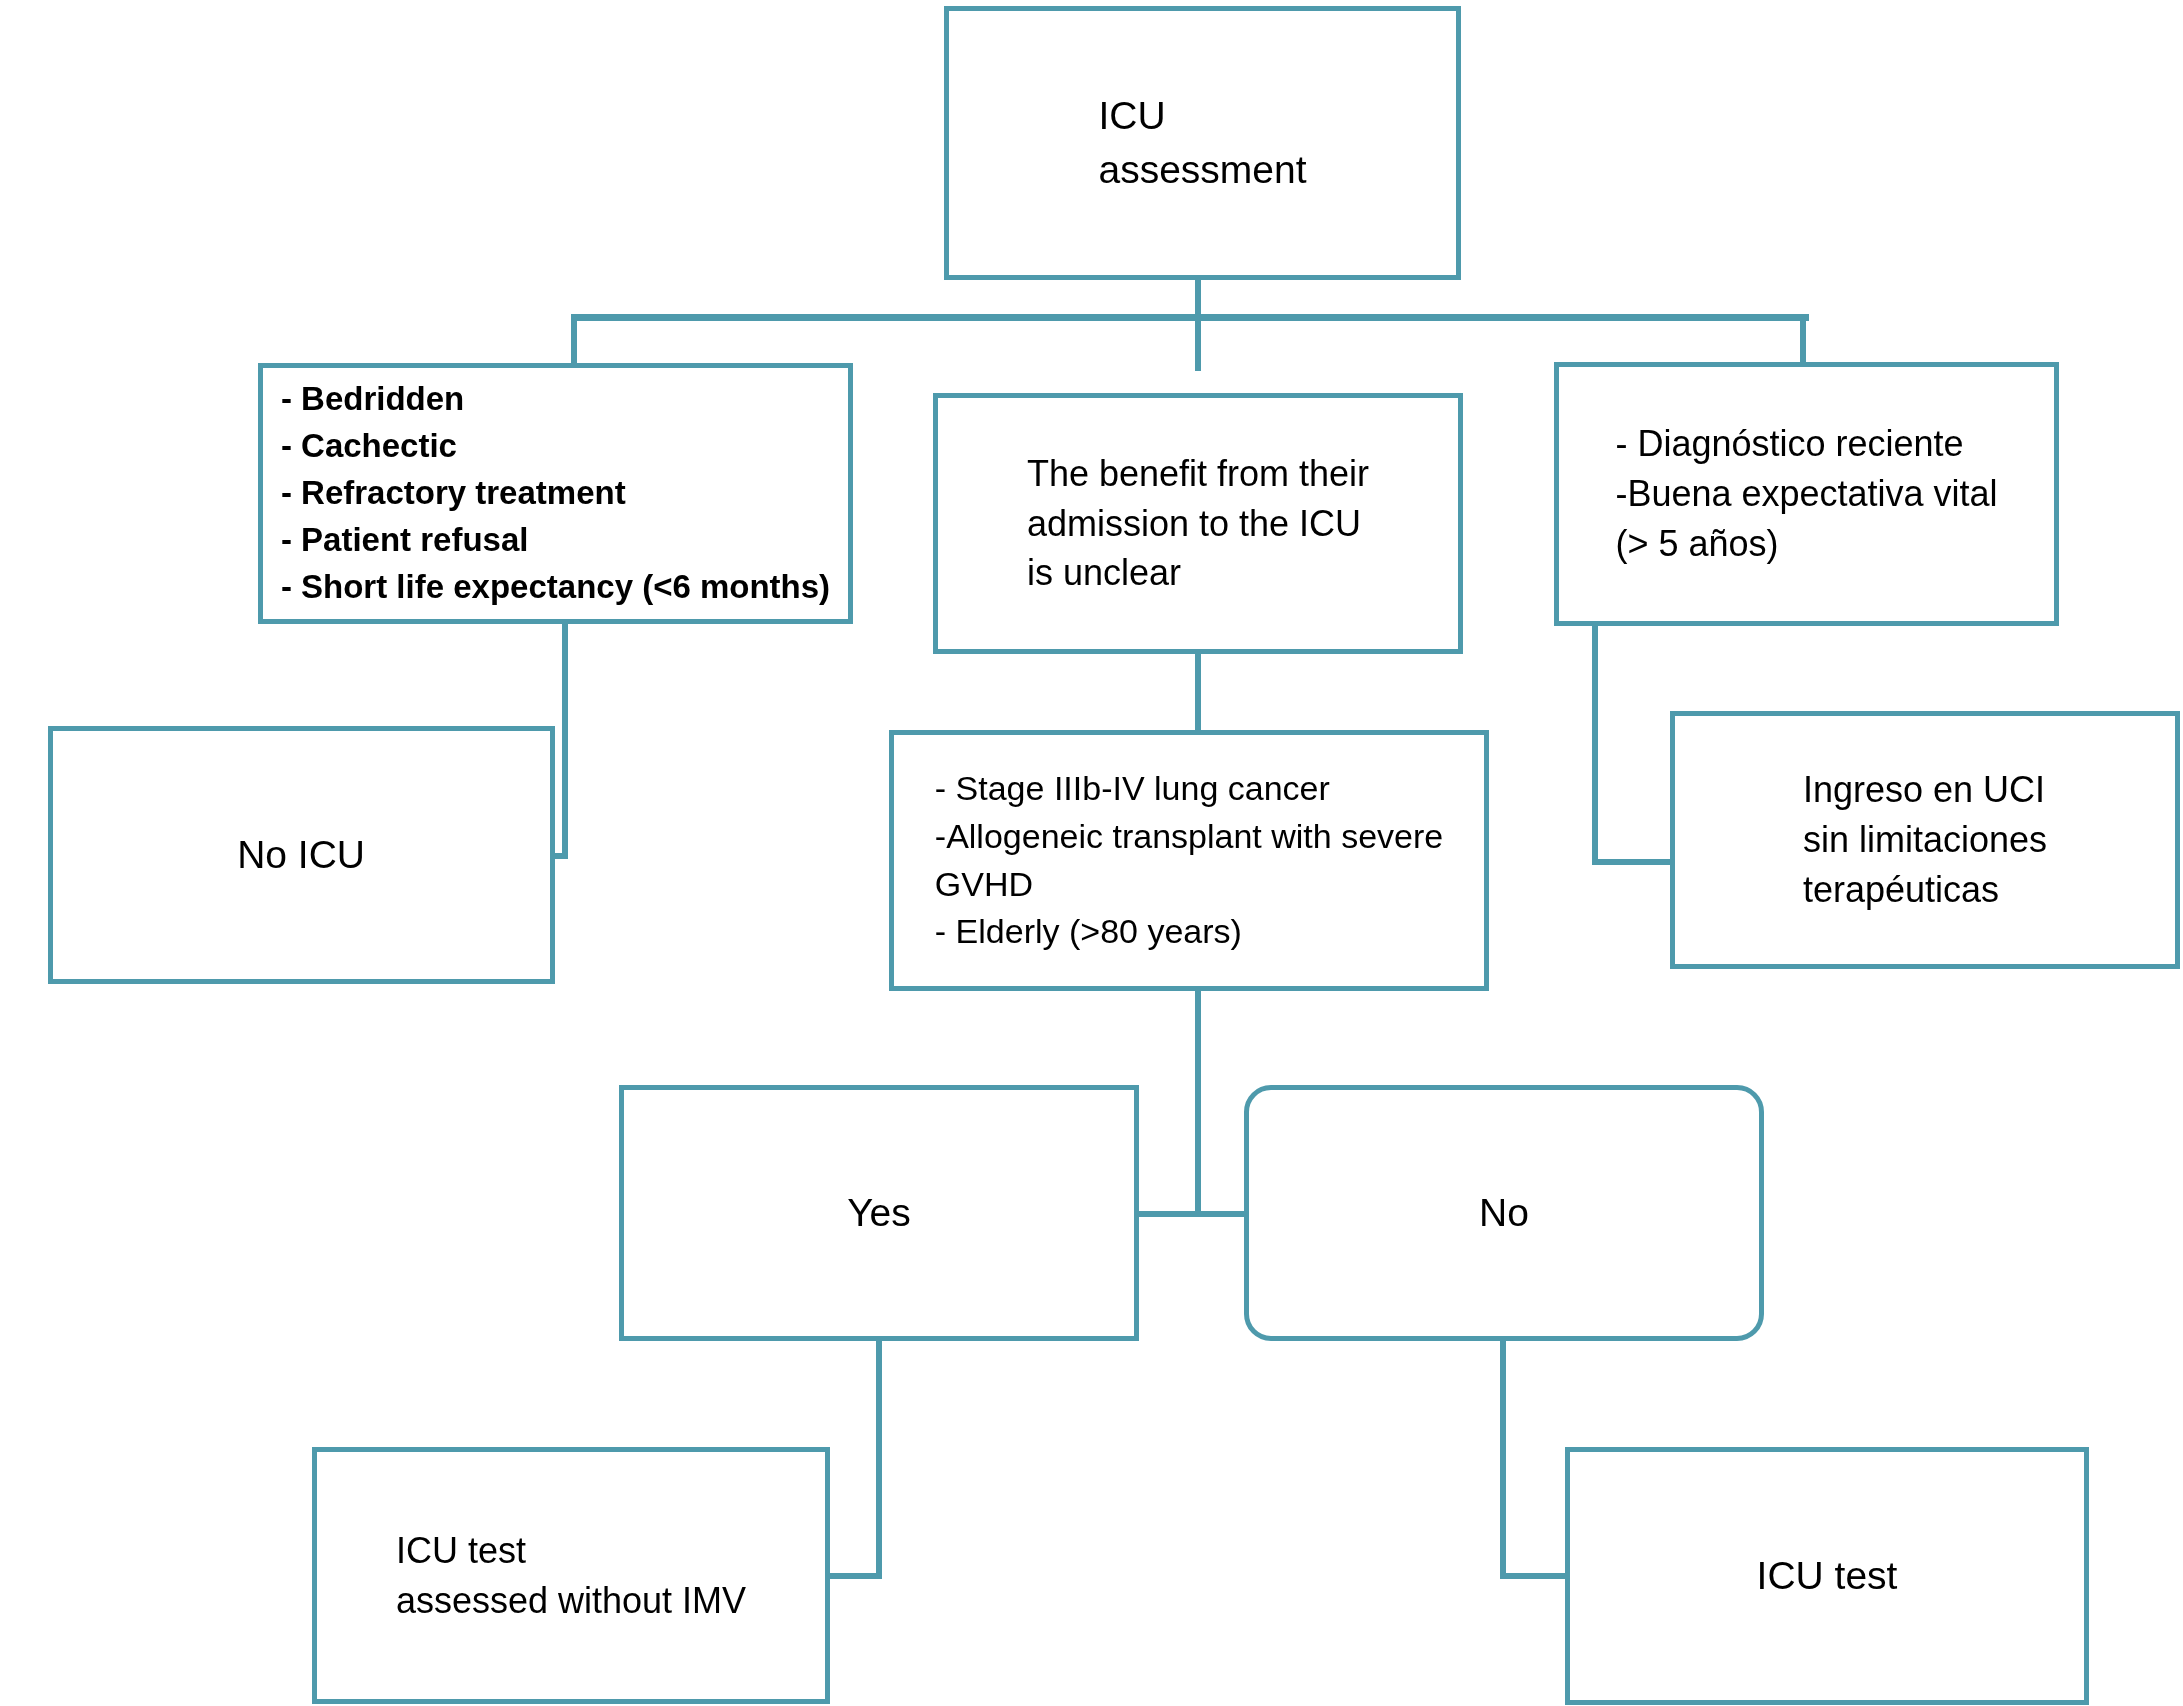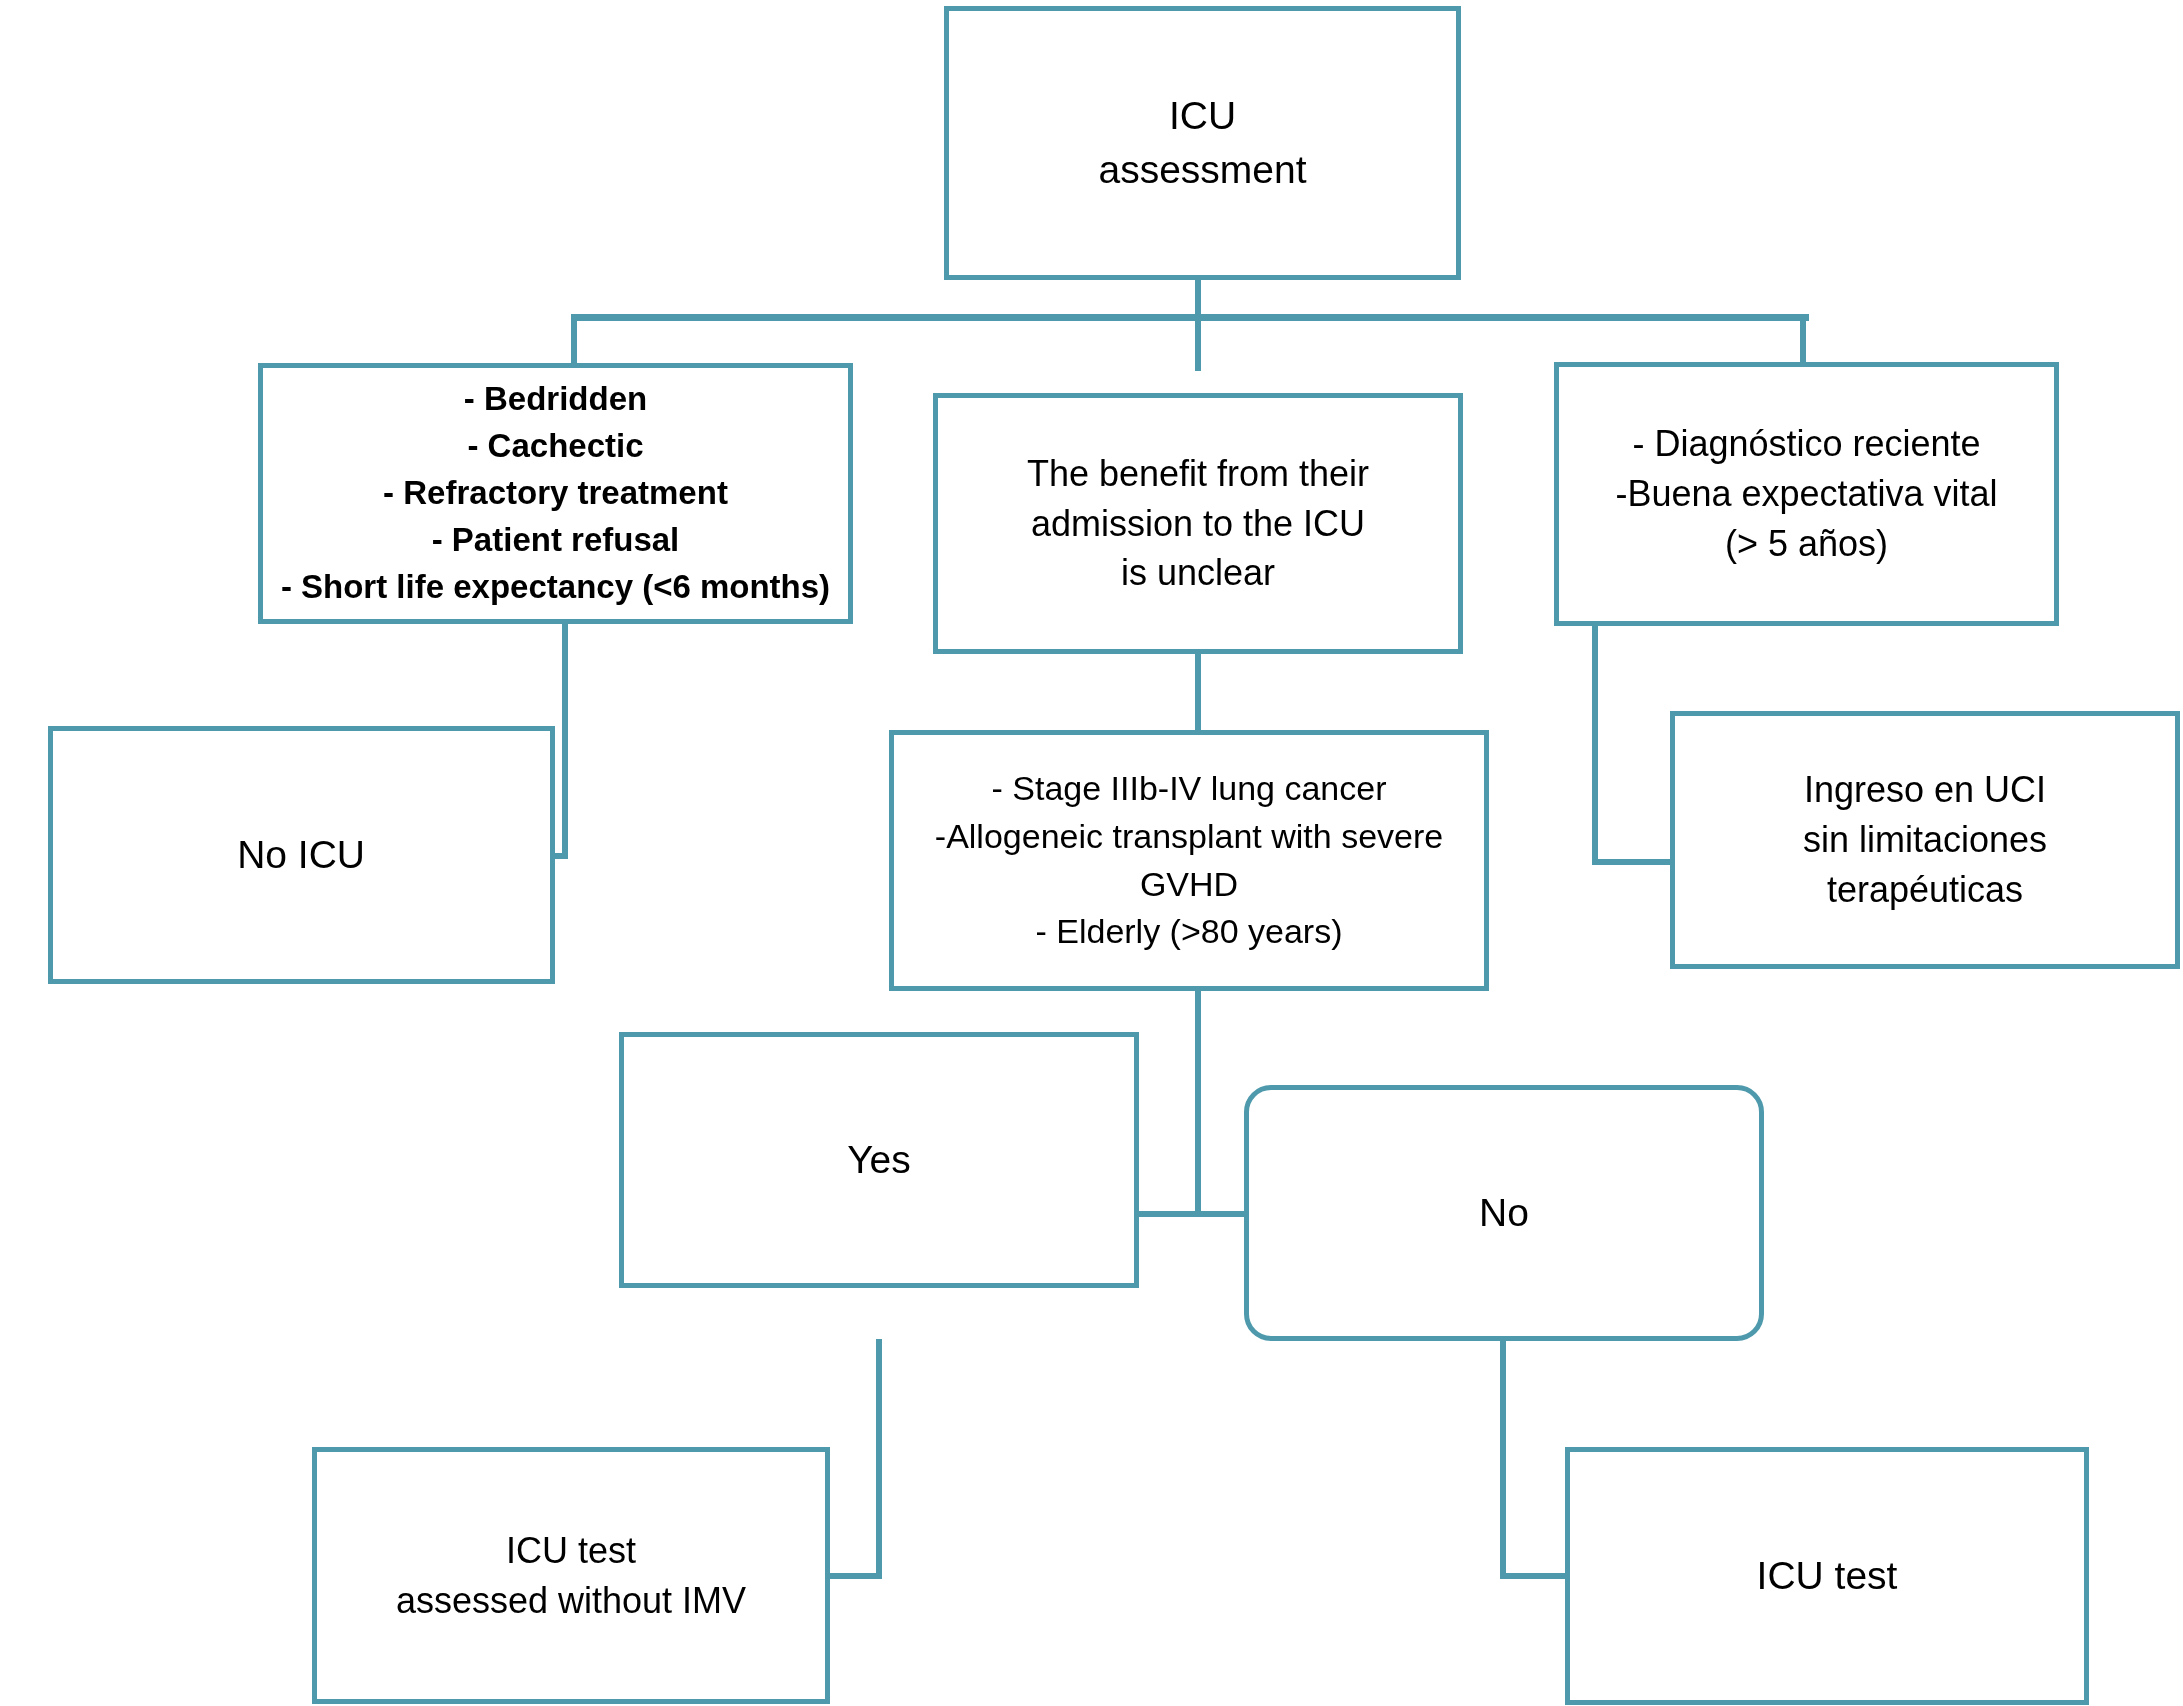--- a/index.html
+++ b/index.html
@@ -14,21 +14,21 @@
     overflow: hidden;
   }
   .node {
     position: absolute;
     box-sizing: border-box;
     border: 5.8px solid var(--accent);
     background: var(--paper);
     display: flex;
     align-items: center;
     justify-content: center;
-    text-align: center;
+    text-align: left;
   }
   .node .txt {
     font-size: 36px;
     line-height: 1.38;
     color: var(--ink);
   }
   .node .txt div { white-space: nowrap; }
   .node.f-big .txt { font-size: 39px; }
   .node.f-sm  .txt { font-size: 33px; line-height: 1.42; font-weight: bold; }
   .node.f-md  .txt { font-size: 34px; line-height: 1.40; }
@@ -114,21 +114,21 @@
   </div>
 
   <div class="node" style="left:1670px; top:711px; width:510px; height:258px;">
     <div class="txt">
       <div>Ingreso en UCI</div>
       <div>sin limitaciones</div>
       <div>terapéuticas</div>
     </div>
   </div>
 
-  <div class="node f-big" style="left:619px; top:1032px; width:520px; height:256px;">
+  <div class="node f-big" style="left:619px; top:1085px; width:520px; height:256px;">
     <div class="txt">
       <div>Yes</div>
     </div>
   </div>
 
   <div class="node f-big" style="left:1244px; top:1085px; width:520px; height:256px;border-radius:27px;">
     <div class="txt">
       <div>No</div>
     </div>
   </div>

